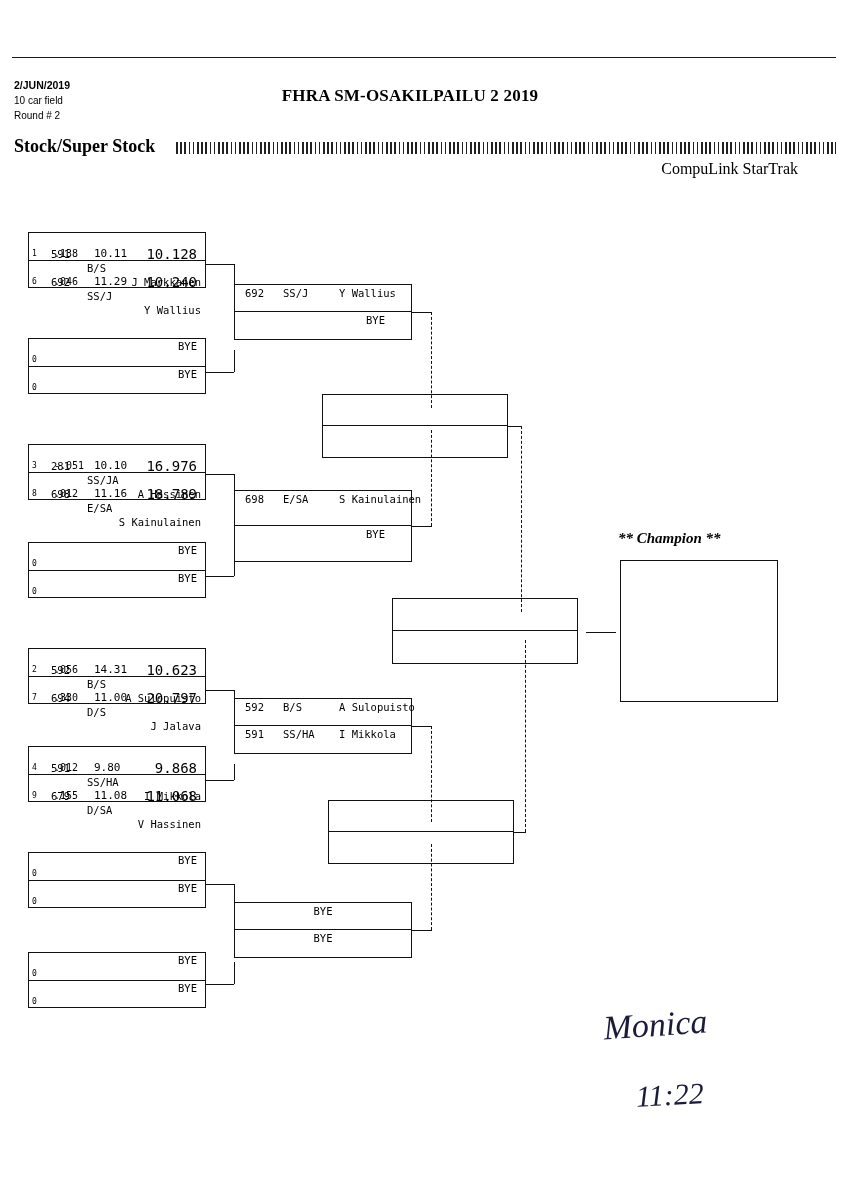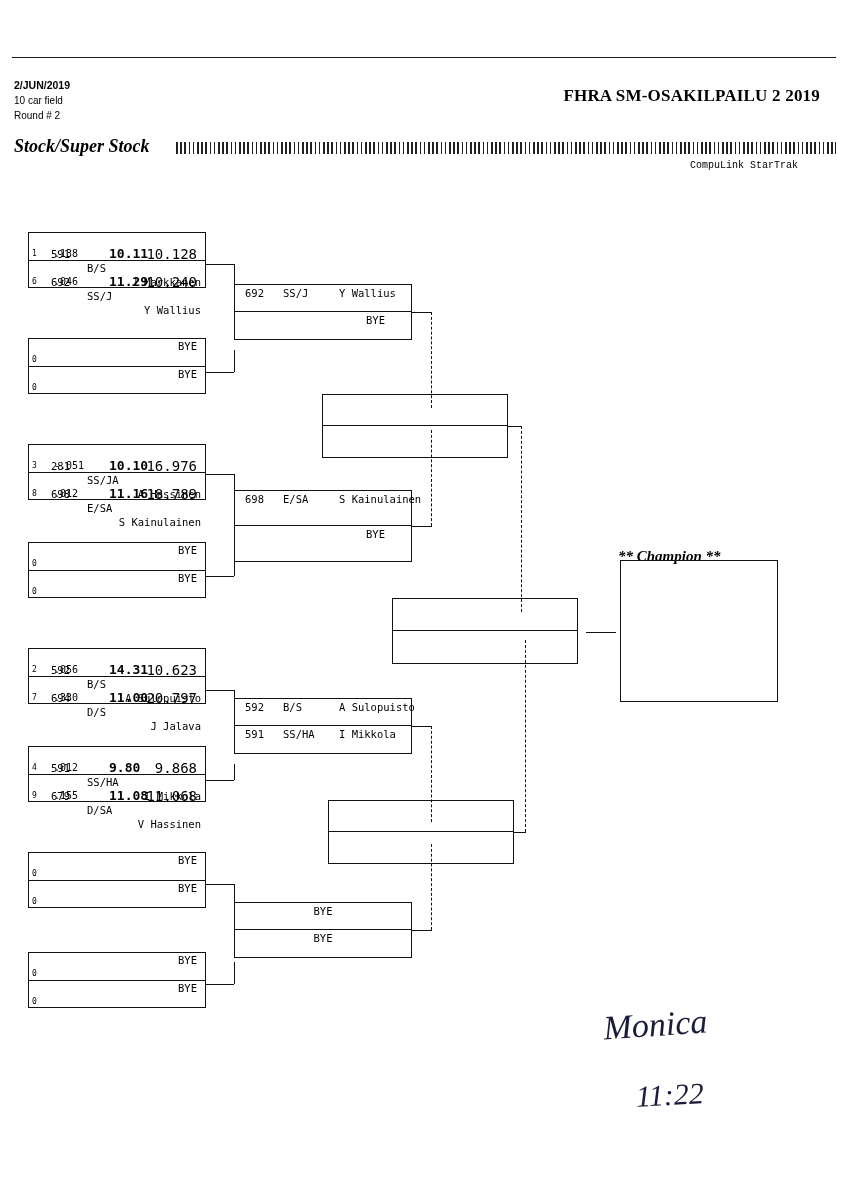--- a/index.html
+++ b/index.html
@@ -42,51 +42,50 @@
     font-family: Liberation Sans, sans-serif;
     font-weight: bold;
   }
   .meta .sub { font-weight: normal; font-size: 10px; }
 
   .doc-title {
     position: absolute;
     left: 0;
     top: 86px;
     width: 820px;
-    text-align: right;
+    text-align: center;
     font-family: "Liberation Serif", serif;
     font-weight: bold;
     font-size: 17px;
     letter-spacing: 0.2px;
   }
 
   .class-title {
     position: absolute;
     left: 14px;
     top: 136px;
     font-family: "Liberation Serif", serif;
     font-weight: bold;
     font-size: 18px;
-    font-style: italic;
   }
   .hatch {
     position: absolute;
     left: 176px;
     top: 142px;
     width: 660px;
     height: 12px;
     background: repeating-linear-gradient(90deg, #222 0px, #222 1.6px, #fff 1.6px, #fff 4.2px);
   }
 
   .vendor {
     position: absolute;
     right: 50px;
     top: 160px;
-    font-size: 10px;
-    font-family: Liberation Mono, monospace;
+    font-size: 16px;
+    font-family: Liberation Serif, serif;
   }
 
   
   .pair {
     position: absolute;
     border: 1px solid #111;
     box-sizing: border-box;
     font-family: "DejaVu Sans Mono", monospace;
   }
 
@@ -112,21 +111,21 @@
     height: 14px;
     font-size: 10.5px;
     line-height: 14px;
     white-space: pre;
   }
   .r1 .num   { position: absolute; left: 22px; }
   .r1 .cls   { position: absolute; left: 58px; }
   .r1 .drv   { position: absolute; right: 4px; }
   .r1 .lane  { position: absolute; left: 3px; top: 14px; font-size: 8px; line-height: 14px; }
   .r1 .rt    { position: absolute; left: 25px; top: 14px; font-size: 10px; line-height: 14px; }
-  .r1 .spd   { position: absolute; left: 80px; top: 14px; font-size: 13px; line-height: 14px; font-weight: bold; }
+  .r1 .spd   { position: absolute; left: 65px; top: 14px; font-size: 11px; line-height: 14px; }
   .r1 .et    { position: absolute; right: 8px;  top: 14px; font-size: 14px; line-height: 14px; }
   .r1 .bye   { position: absolute; right: 8px; top: 0; height: 14px; line-height: 14px; font-size: 10.5px; }
   .r1 .byelane { position: absolute; left: 3px; top: 14px; font-size: 8px; line-height: 14px; }
 
   
   .pairbox .slot {
     position: relative;
     box-sizing: border-box;
     height: 50%;
   }
@@ -149,21 +148,21 @@
   .lnv { width: 1px; }
   .dashv {
     position: absolute;
     width: 0;
     border-left: 1px dashed #111;
   }
 
   .champ-label {
     position: absolute;
     left: 618px;
-    top: 548px;
+    top: 530px;
     font-family: "Liberation Serif", serif;
     font-style: italic;
     font-weight: bold;
     font-size: 15px;
     white-space: pre;
   }
   .champ-box {
     position: absolute;
     left: 620px;
     top: 560px;

